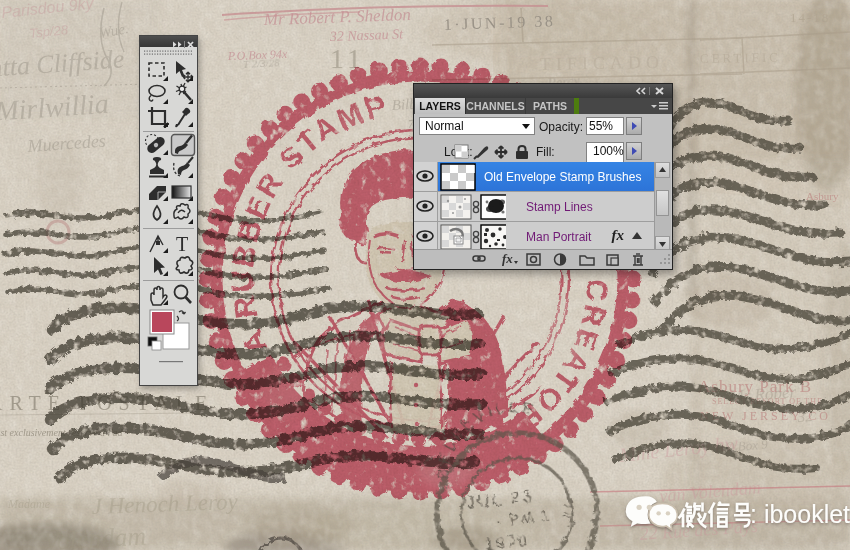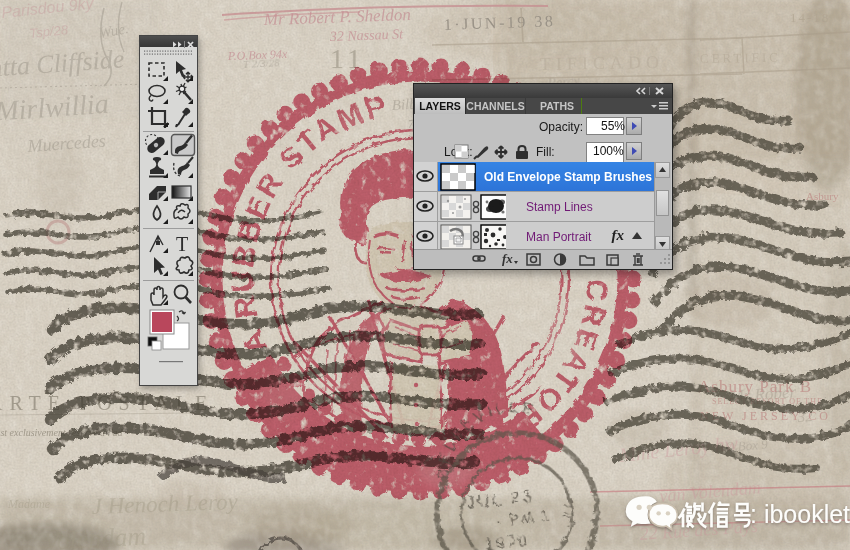--- a/index.html
+++ b/index.html
@@ -18,21 +18,21 @@
     background:#c1c1c1;border:1px solid #232323;box-sizing:border-box;
     box-shadow:3px 4px 8px rgba(0,0,0,.35);font-family:"Liberation Sans",sans-serif;}
   #p-title{position:absolute;left:0;top:0;width:100%;height:14px;
     background:linear-gradient(#555,#3a3a3a);}
   #p-tabs{position:absolute;left:0;top:14px;width:100%;height:16px;background:#474747;}
   .ptab{position:absolute;top:0;height:16px;line-height:17px;font-size:10.5px;font-weight:bold;
     color:#c6c6c6;text-align:center;}
   #tab-layers{left:1px;width:50px;color:#111;
     background:linear-gradient(#dcdcdc,#bdbdbd);border-right:1px solid #2d2d2d;}
   #tab-channels{left:52px;width:59px;border-right:1px solid #3a3a3a;}
-  #tab-paths{left:112px;width:48px;border-right:1px solid #4d7c0f;margin-left:7px;}
+  #tab-paths{left:112px;width:48px;border-right:5px solid #4d7c0f;}
   .pwhite{position:absolute;background:#fff;border:1px solid #828282;box-sizing:border-box;
     font-size:12px;color:#111;}
   .plabel{position:absolute;font-size:12px;color:#1a1a1a;}
   .pbtn{position:absolute;width:16px;height:18px;background:linear-gradient(#d2d2d2,#ababab);
     border:1px solid #7e7e7e;box-sizing:border-box;}
   .pbtn:after{content:"";position:absolute;left:5px;top:4px;width:0;height:0;
     border-top:4px solid transparent;border-bottom:4px solid transparent;border-left:5px solid #3f4bb4;}
   #p-list{position:absolute;left:0;top:78px;width:258px;height:90px;background:#c6c6c6;}
   .lrow{position:absolute;left:0;width:242px;height:30px;border-bottom:1px solid #9e9e9e;box-sizing:border-box;}
   .eyebox{position:absolute;left:0;top:0;width:23px;height:29px;background:#d2d2d2;
@@ -629,22 +629,27 @@
       <div class="ptab" id="tab-channels">CHANNELS</div>
       <div class="ptab" id="tab-paths">PATHS</div>
       <svg width="22" height="16" style="position:absolute;right:2px;top:0">
         <path d="M3 7 L9 7 L6 10 Z" fill="#ccc"></path>
         <rect x="11" y="4" width="9" height="1.5" fill="#ccc"></rect>
           <rect x="11" y="7" width="9" height="1.5" fill="#ccc"></rect>
           <rect x="11" y="10" width="9" height="1.5" fill="#ccc"></rect>
       </svg>
     </div>
 
+    <div class="pwhite" style="left:5px;top:33px;width:116px;height:18px;line-height:16px;padding-left:5px;">Normal
+      <svg width="12" height="16" style="position:absolute;right:2px;top:0">
+          <path d="M2 6 L10 6 L6 11 Z" fill="#111"></path>
+        </svg>
+    </div>
     <div class="plabel" style="left:122px;top:36px;width:50px;text-align:center;">Opacity:</div>
-    <div class="pwhite" style="left:172px;top:33px;width:38px;height:18px;line-height:16px;padding-left:14px;">55%</div>
+    <div class="pwhite" style="left:172px;top:33px;width:38px;height:18px;line-height:16px;padding-left:2px;">55%</div>
     <div class="pbtn" style="left:212px;top:33px;"></div>
 
     <div class="plabel" style="left:8px;top:61px;margin-left:22px;">Lock:</div>
     <svg width="80" height="20" style="position:absolute;left:40px;top:58px;">
       <rect x="1" y="3" width="13" height="13" fill="#fff" stroke="#777"></rect>
       <rect x="1" y="3" width="6.5" height="6.5" fill="#cfcfcf"></rect>
         <rect x="7.5" y="9.5" width="6.5" height="6.5" fill="#cfcfcf"></rect>
       <path d="M22 15 L30 6 Q33 3 34 5 Q35 7 32 9 L24 16 Z" fill="#333"></path>
         <path d="M20 17 L23 14" stroke="#333" stroke-width="2"></path>
       <g stroke="#2e2e2e" stroke-width="1.8" fill="none">
@@ -669,21 +674,21 @@
           <g fill="#cacaca">
               <rect x="2" y="2" width="8" height="8"></rect>
               <rect x="18" y="2" width="8" height="8"></rect>
               <rect x="10" y="10" width="8" height="8"></rect>
               <rect x="26" y="10" width="8" height="8"></rect>
               <rect x="2" y="18" width="8" height="8"></rect>
               <rect x="18" y="18" width="8" height="8"></rect>
               <rect x="34" y="2" width="1" height="8"></rect>
             </g>
         </svg>
-        <div class="rowtxt" style="color:#fff;font-weight:bold;">Old Envelope Stamp Brushes</div>
+        <div class="rowtxt" style="color:#fff;font-weight:normal;">Old Envelope Stamp Brushes</div>
       </div>
       <div class="lrow" style="top:30px;background:#cdcdcd;">
         <div class="eyebox"><svg width="22" height="28">
               <ellipse cx="11" cy="14" rx="8" ry="5" fill="none" stroke="#222" stroke-width="1.6"></ellipse>
               <circle cx="11" cy="14" r="2.6" fill="#222"></circle>
             </svg></div>
         <svg width="66" height="28" style="position:absolute;left:26px;top:1px;">
           <rect x="1" y="2" width="30" height="24" fill="#f4f2ef" stroke="#555"></rect>
           <g fill="#d8d8d8">
               <rect x="2" y="3" width="7" height="7"></rect>

